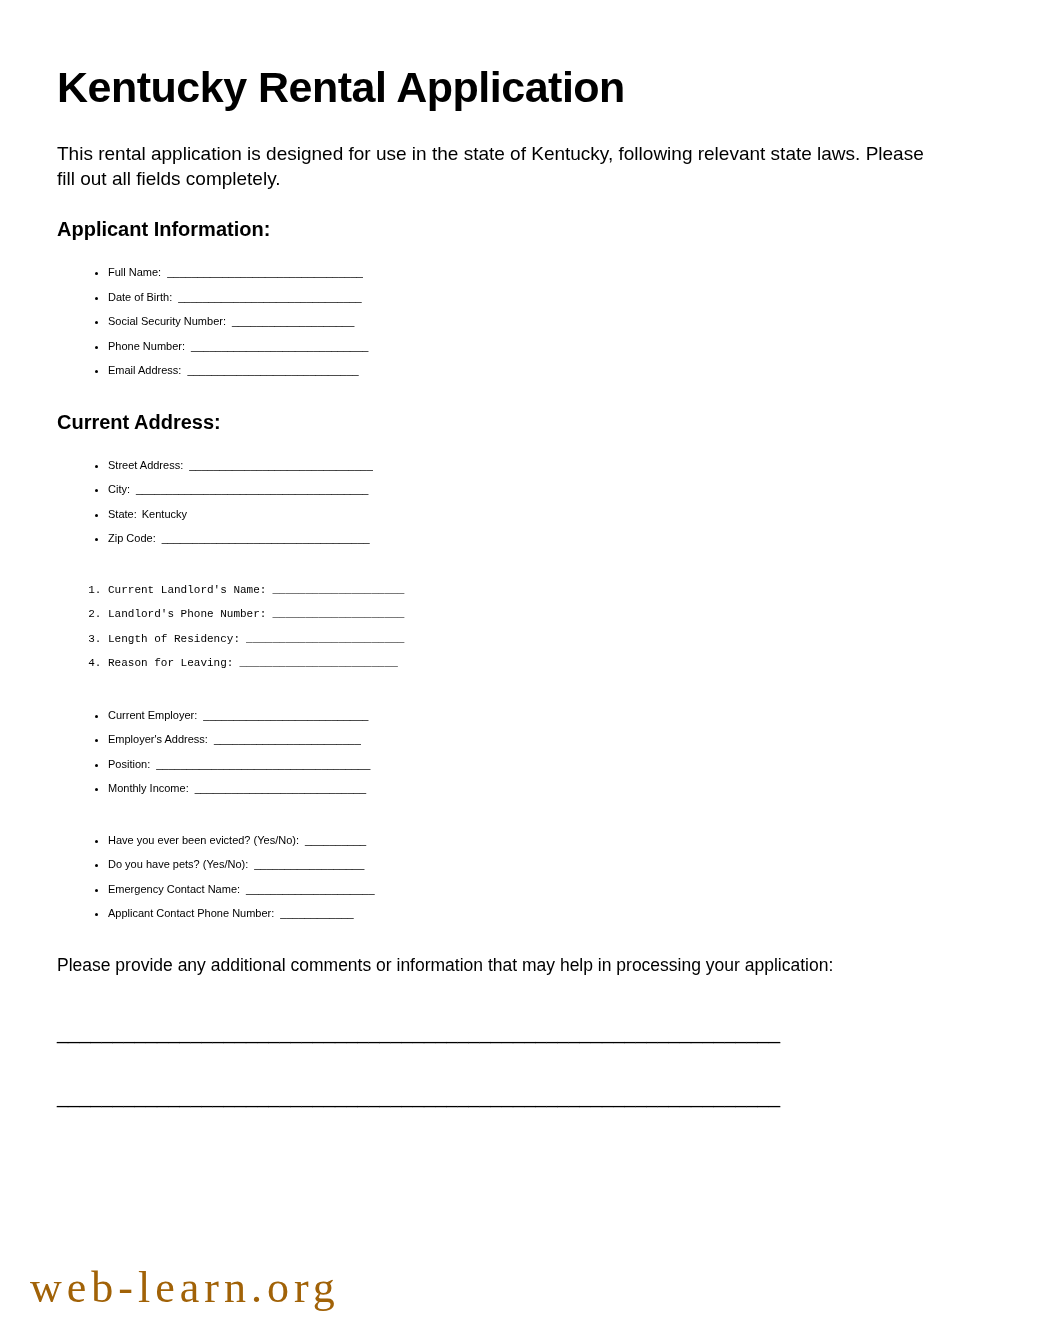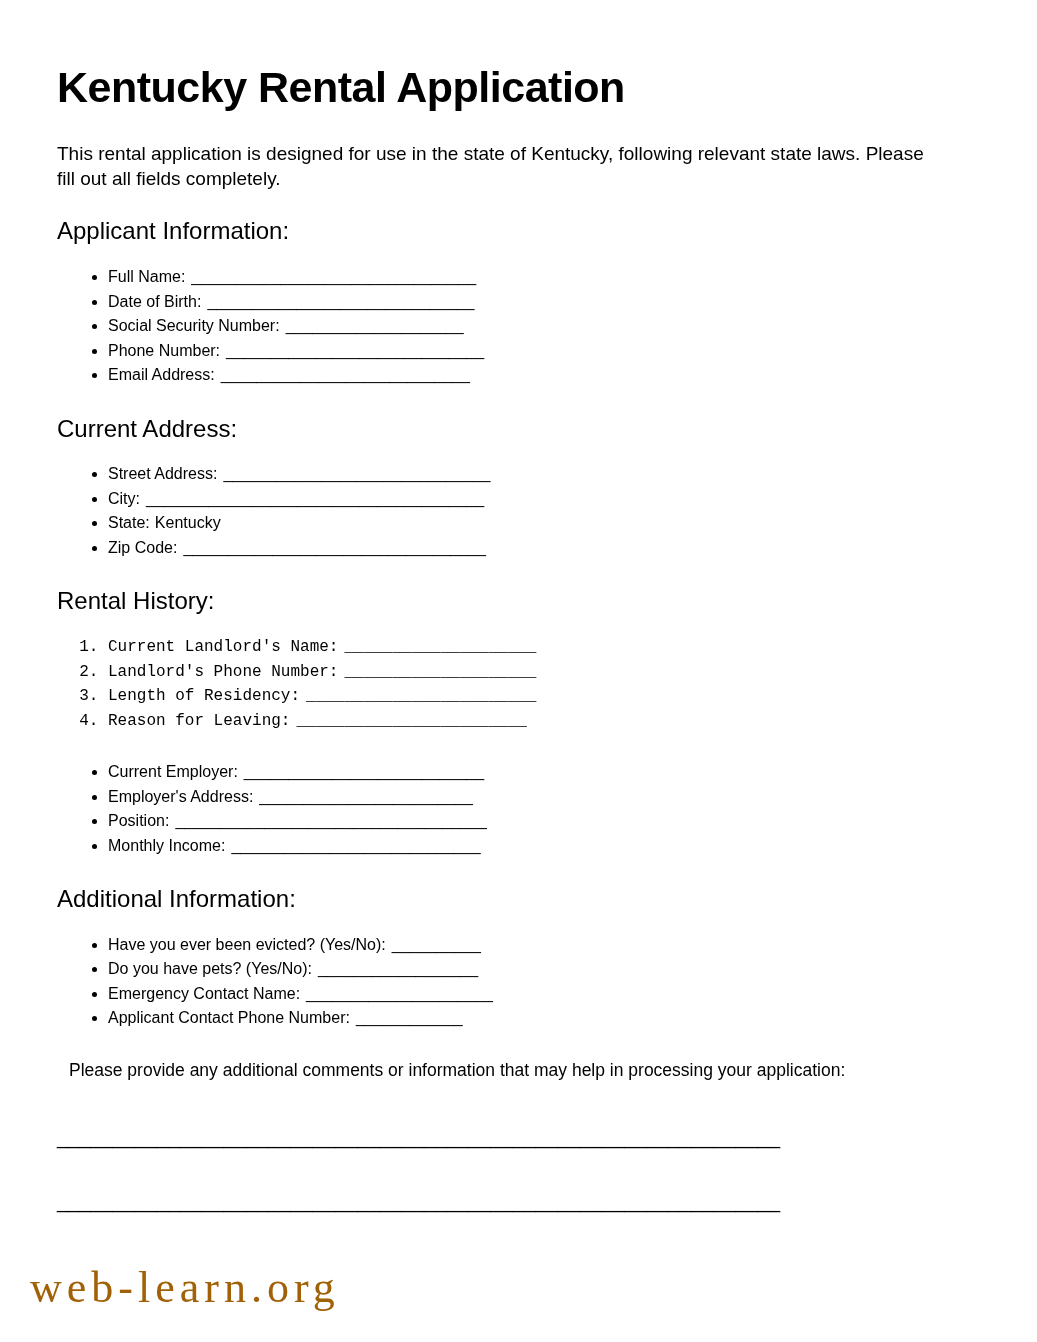--- a/index.html
+++ b/index.html
@@ -21,39 +21,39 @@
     margin: 0 0 30px 0;
     line-height: 1.1;
   }
   p.intro {
     font-size: 19px;
     line-height: 25px;
     margin: 0 0 12px 0;
     max-width: 885px;
   }
   h2.section-heading {
-    font-size: 24px;
-    font-weight: 400;
+    font-size: 20px;
+    font-weight: 700;
     margin: 26px 0 19px 0;
     line-height: 1.2;
   }
   ul.field-list, ol.field-list {
     margin: 0 0 27px 0;
     padding-left: 51px;
-    font-size: 16px;
+    font-size: 11px;
     line-height: 24.5px;
   }
   ul.field-list { list-style-type: disc; }
   ol.field-list { list-style-type: decimal; font-family: Liberation Mono, monospace; }
   .blank { margin-left: 6px; white-space: nowrap; }
   .value { margin-left: 5px; }
   p.comments-prompt {
     font-size: 17.5px;
     line-height: 25px;
-    margin: 12px;
+    margin: 0;
     max-width: 885px;
   }
   p.comment-line {
     font-size: 20px;
     margin: 44px 0 0 0;
     line-height: 20px;
     white-space: nowrap;
   }
   p.closing {
     font-size: 17.5px;
@@ -108,21 +108,20 @@
       <span>City:</span><span class="blank">______________________________________</span>
     </li>
     <li>
       <span>State:</span><span class="value">Kentucky</span>
     </li>
     <li>
       <span>Zip Code:</span><span class="blank">__________________________________</span>
     </li>
   </ul>
 
-  <h2 class="section-heading">Rental History:</h2>
   <ol class="field-list">
     <li>
       <span>Current Landlord's Name:</span><span class="blank">____________________</span>
     </li>
     <li>
       <span>Landlord's Phone Number:</span><span class="blank">____________________</span>
     </li>
     <li>
       <span>Length of Residency:</span><span class="blank">________________________</span>
     </li>
@@ -139,21 +138,20 @@
       <span>Employer's Address:</span><span class="blank">________________________</span>
     </li>
     <li>
       <span>Position:</span><span class="blank">___________________________________</span>
     </li>
     <li>
       <span>Monthly Income:</span><span class="blank">____________________________</span>
     </li>
   </ul>
 
-  <h2 class="section-heading">Additional Information:</h2>
   <ul class="field-list">
     <li>
       <span>Have you ever been evicted? (Yes/No):</span><span class="blank">__________</span>
     </li>
     <li>
       <span>Do you have pets? (Yes/No):</span><span class="blank">__________________</span>
     </li>
     <li>
       <span>Emergency Contact Name:</span><span class="blank">_____________________</span>
     </li>

